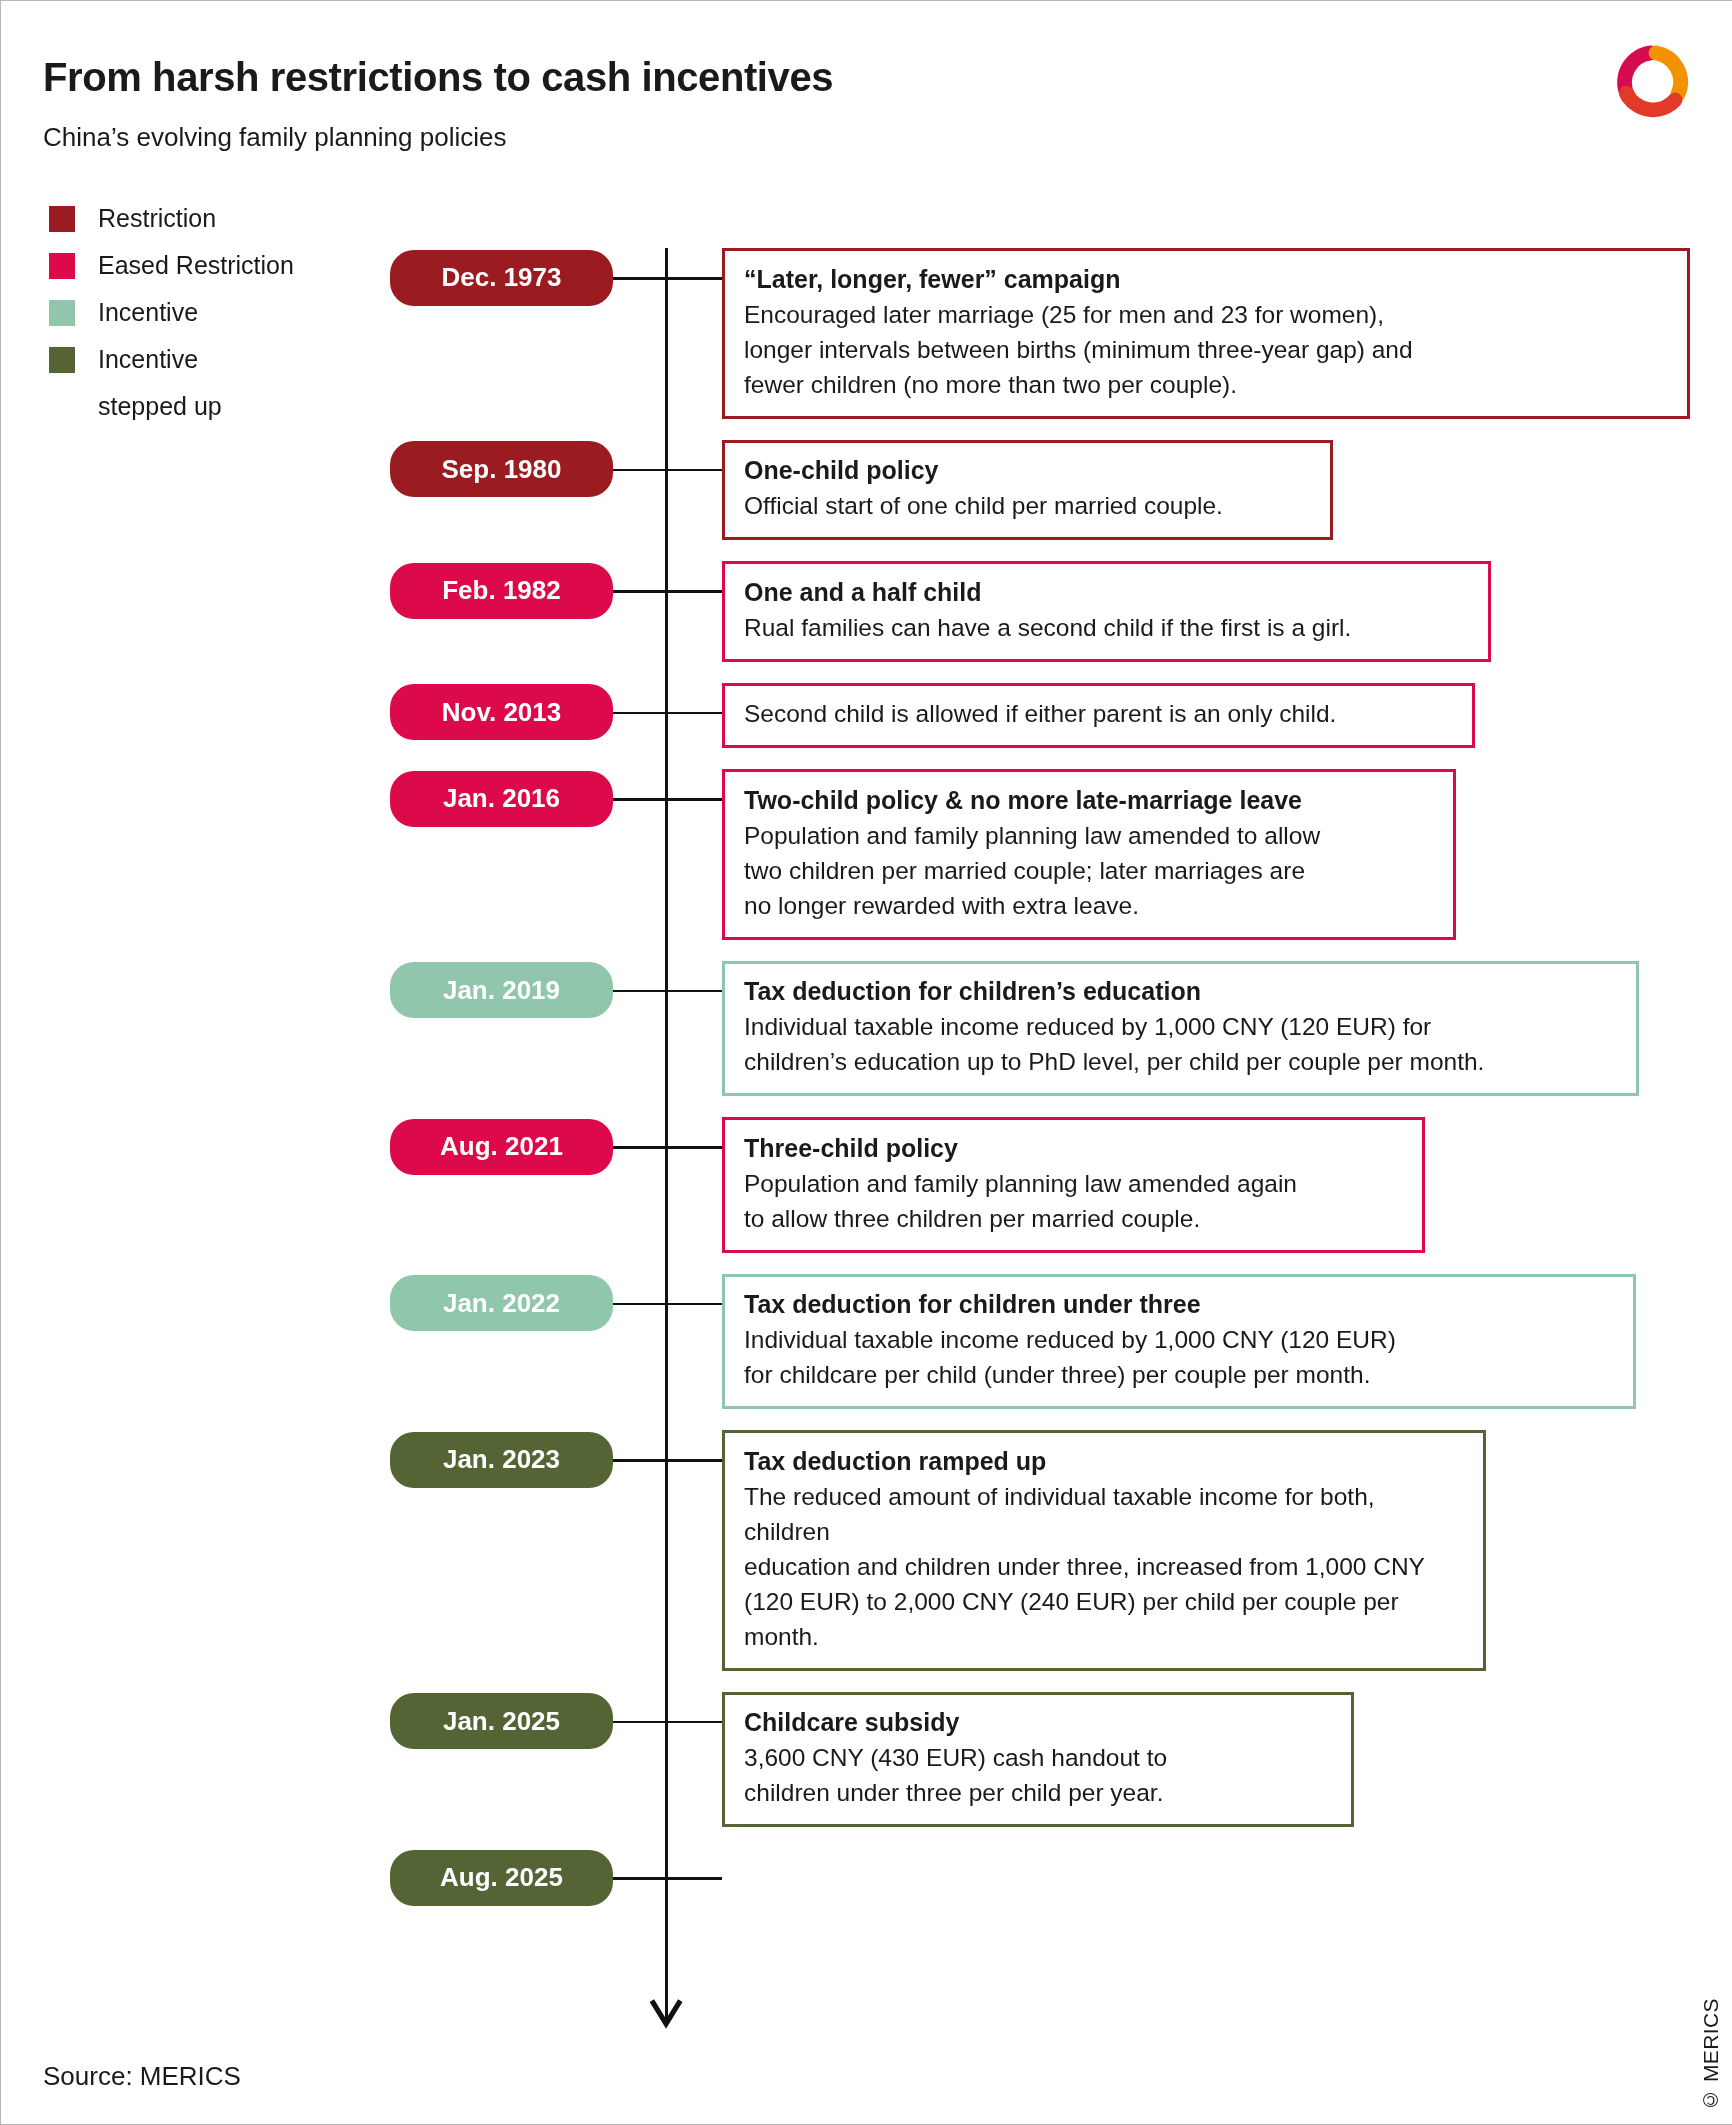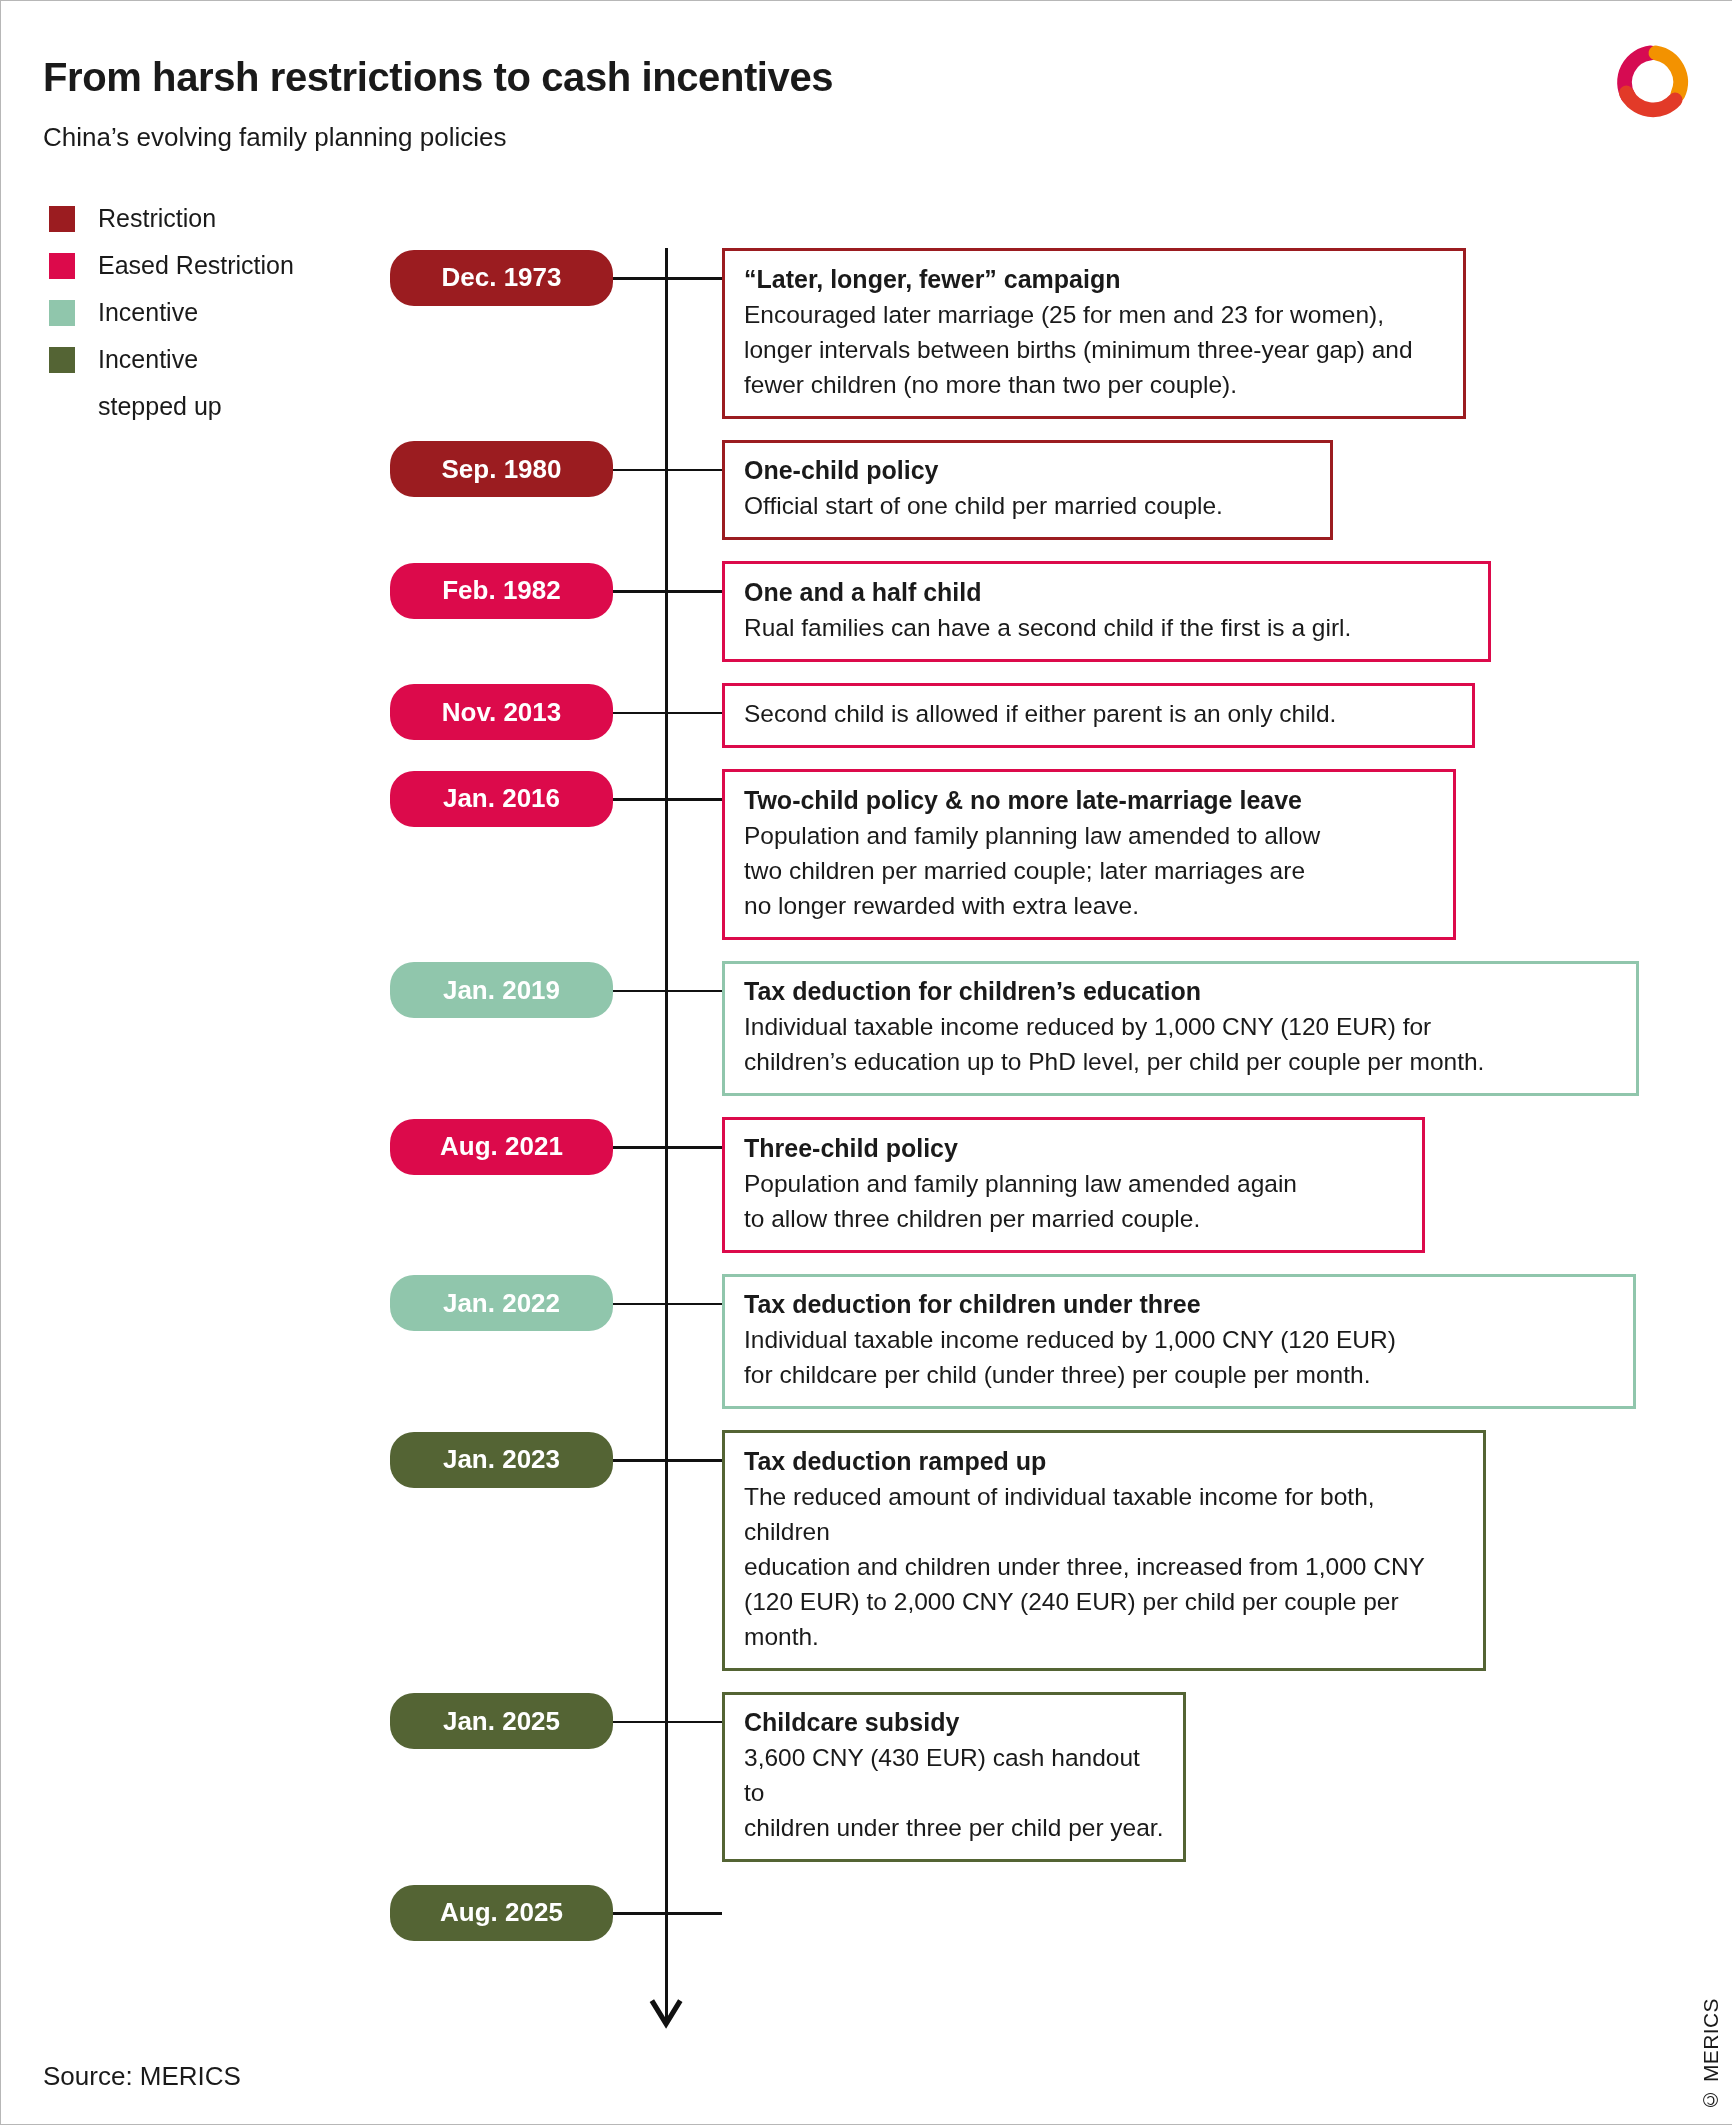--- a/index.html
+++ b/index.html
@@ -105,21 +105,21 @@
   <div class="timeline-axis"></div>
   <svg class="timeline-arrow" width="35" height="31" viewBox="0 0 40 36">
     <polyline points="3,3 19.5,30 36,3" stroke="#111" stroke-width="6" fill="none"></polyline>
   </svg>
 
   <div class="rows">
 
     <div class="t-row cat-restriction">
       <div class="date-chip">Dec. 1973</div>
       <div class="connector"></div>
-      <div class="event-card" style="width:744px">
+      <div class="event-card" style="width:968px">
         <div class="event-title">“Later, longer, fewer” campaign</div>
         <div class="event-body">Encouraged later marriage (25 for men and 23 for women),
 longer intervals between births (minimum three-year gap) and
 fewer children (no more than two per couple).</div>
       </div>
     </div>
 
     <div class="t-row cat-restriction">
       <div class="date-chip">Sep. 1980</div>
       <div class="connector"></div>
@@ -194,21 +194,21 @@
         <div class="event-title">Tax deduction ramped up</div>
         <div class="event-body">The reduced amount of individual taxable income for both, children
 education and children under three, increased from 1,000 CNY
 (120 EUR) to 2,000 CNY (240 EUR) per child per couple per month.</div>
       </div>
     </div>
 
     <div class="t-row cat-incentive-up">
       <div class="date-chip">Jan. 2025</div>
       <div class="connector"></div>
-      <div class="event-card" style="width:464px">
+      <div class="event-card" style="width:632px">
         <div class="event-title">Childcare subsidy</div>
         <div class="event-body">3,600 CNY (430 EUR) cash handout to
 children under three per child per year.</div>
       </div>
     </div>
 
     <div class="t-row cat-incentive-up">
       <div class="date-chip">Aug. 2025</div>
       <div class="connector"></div>
     </div>

